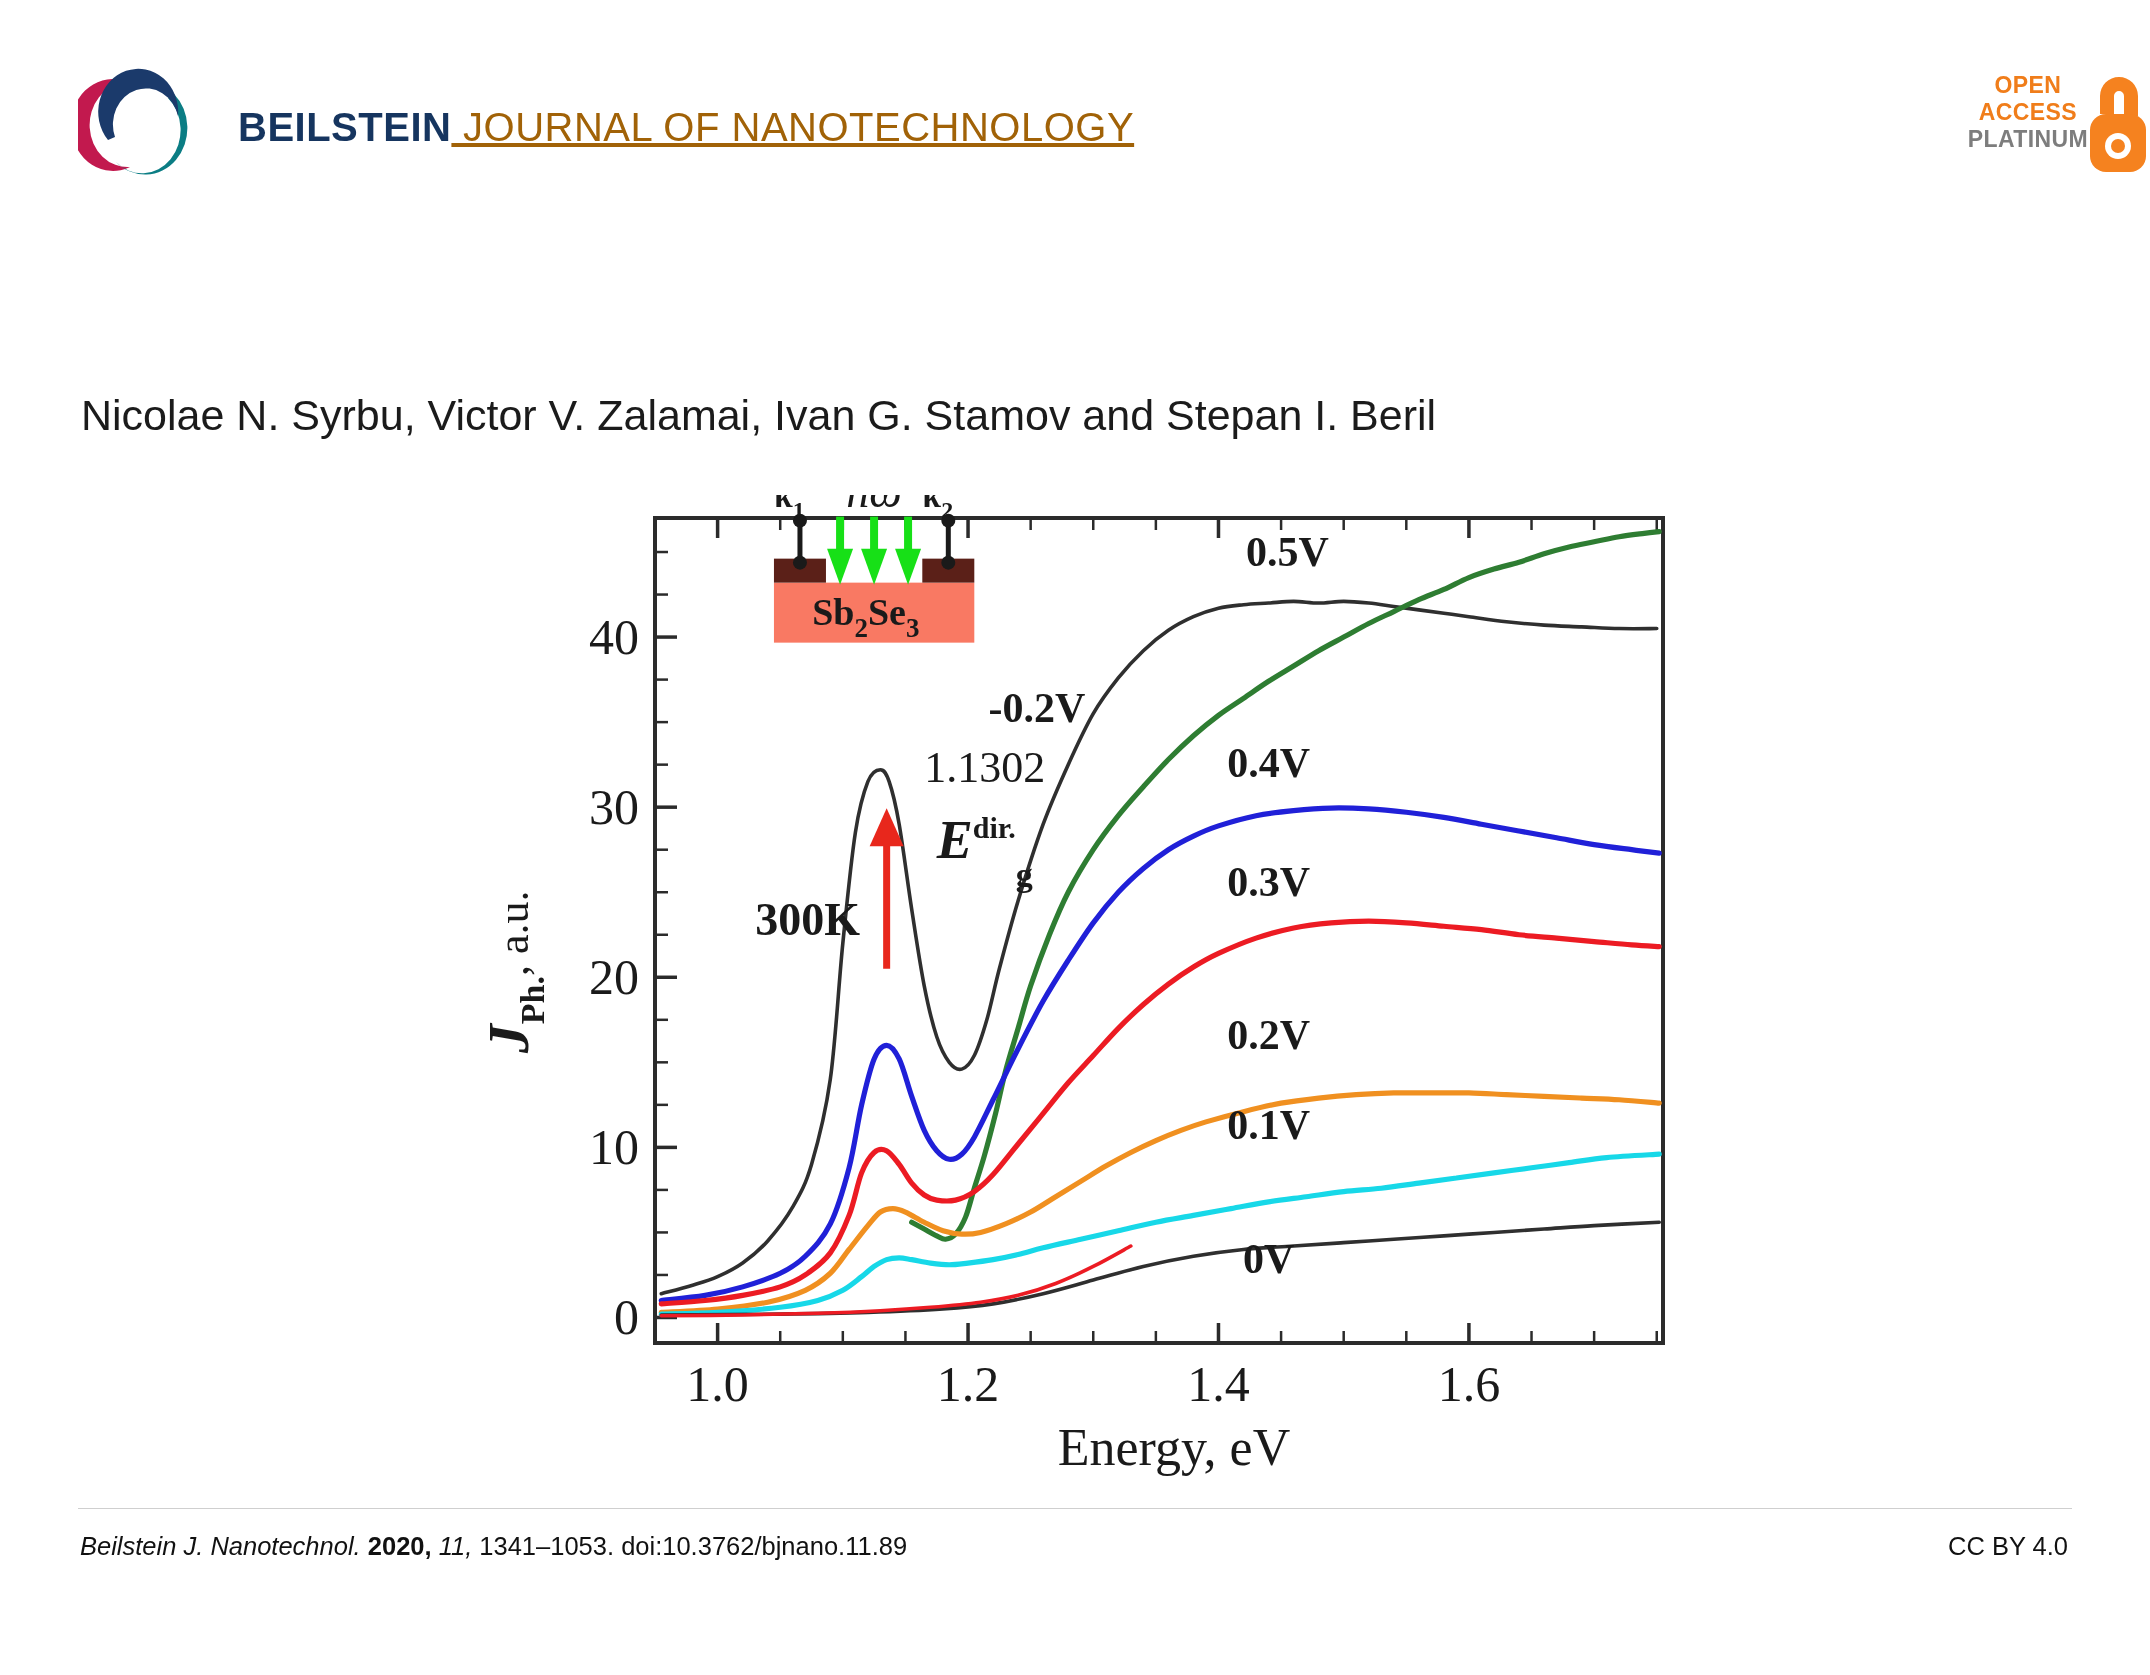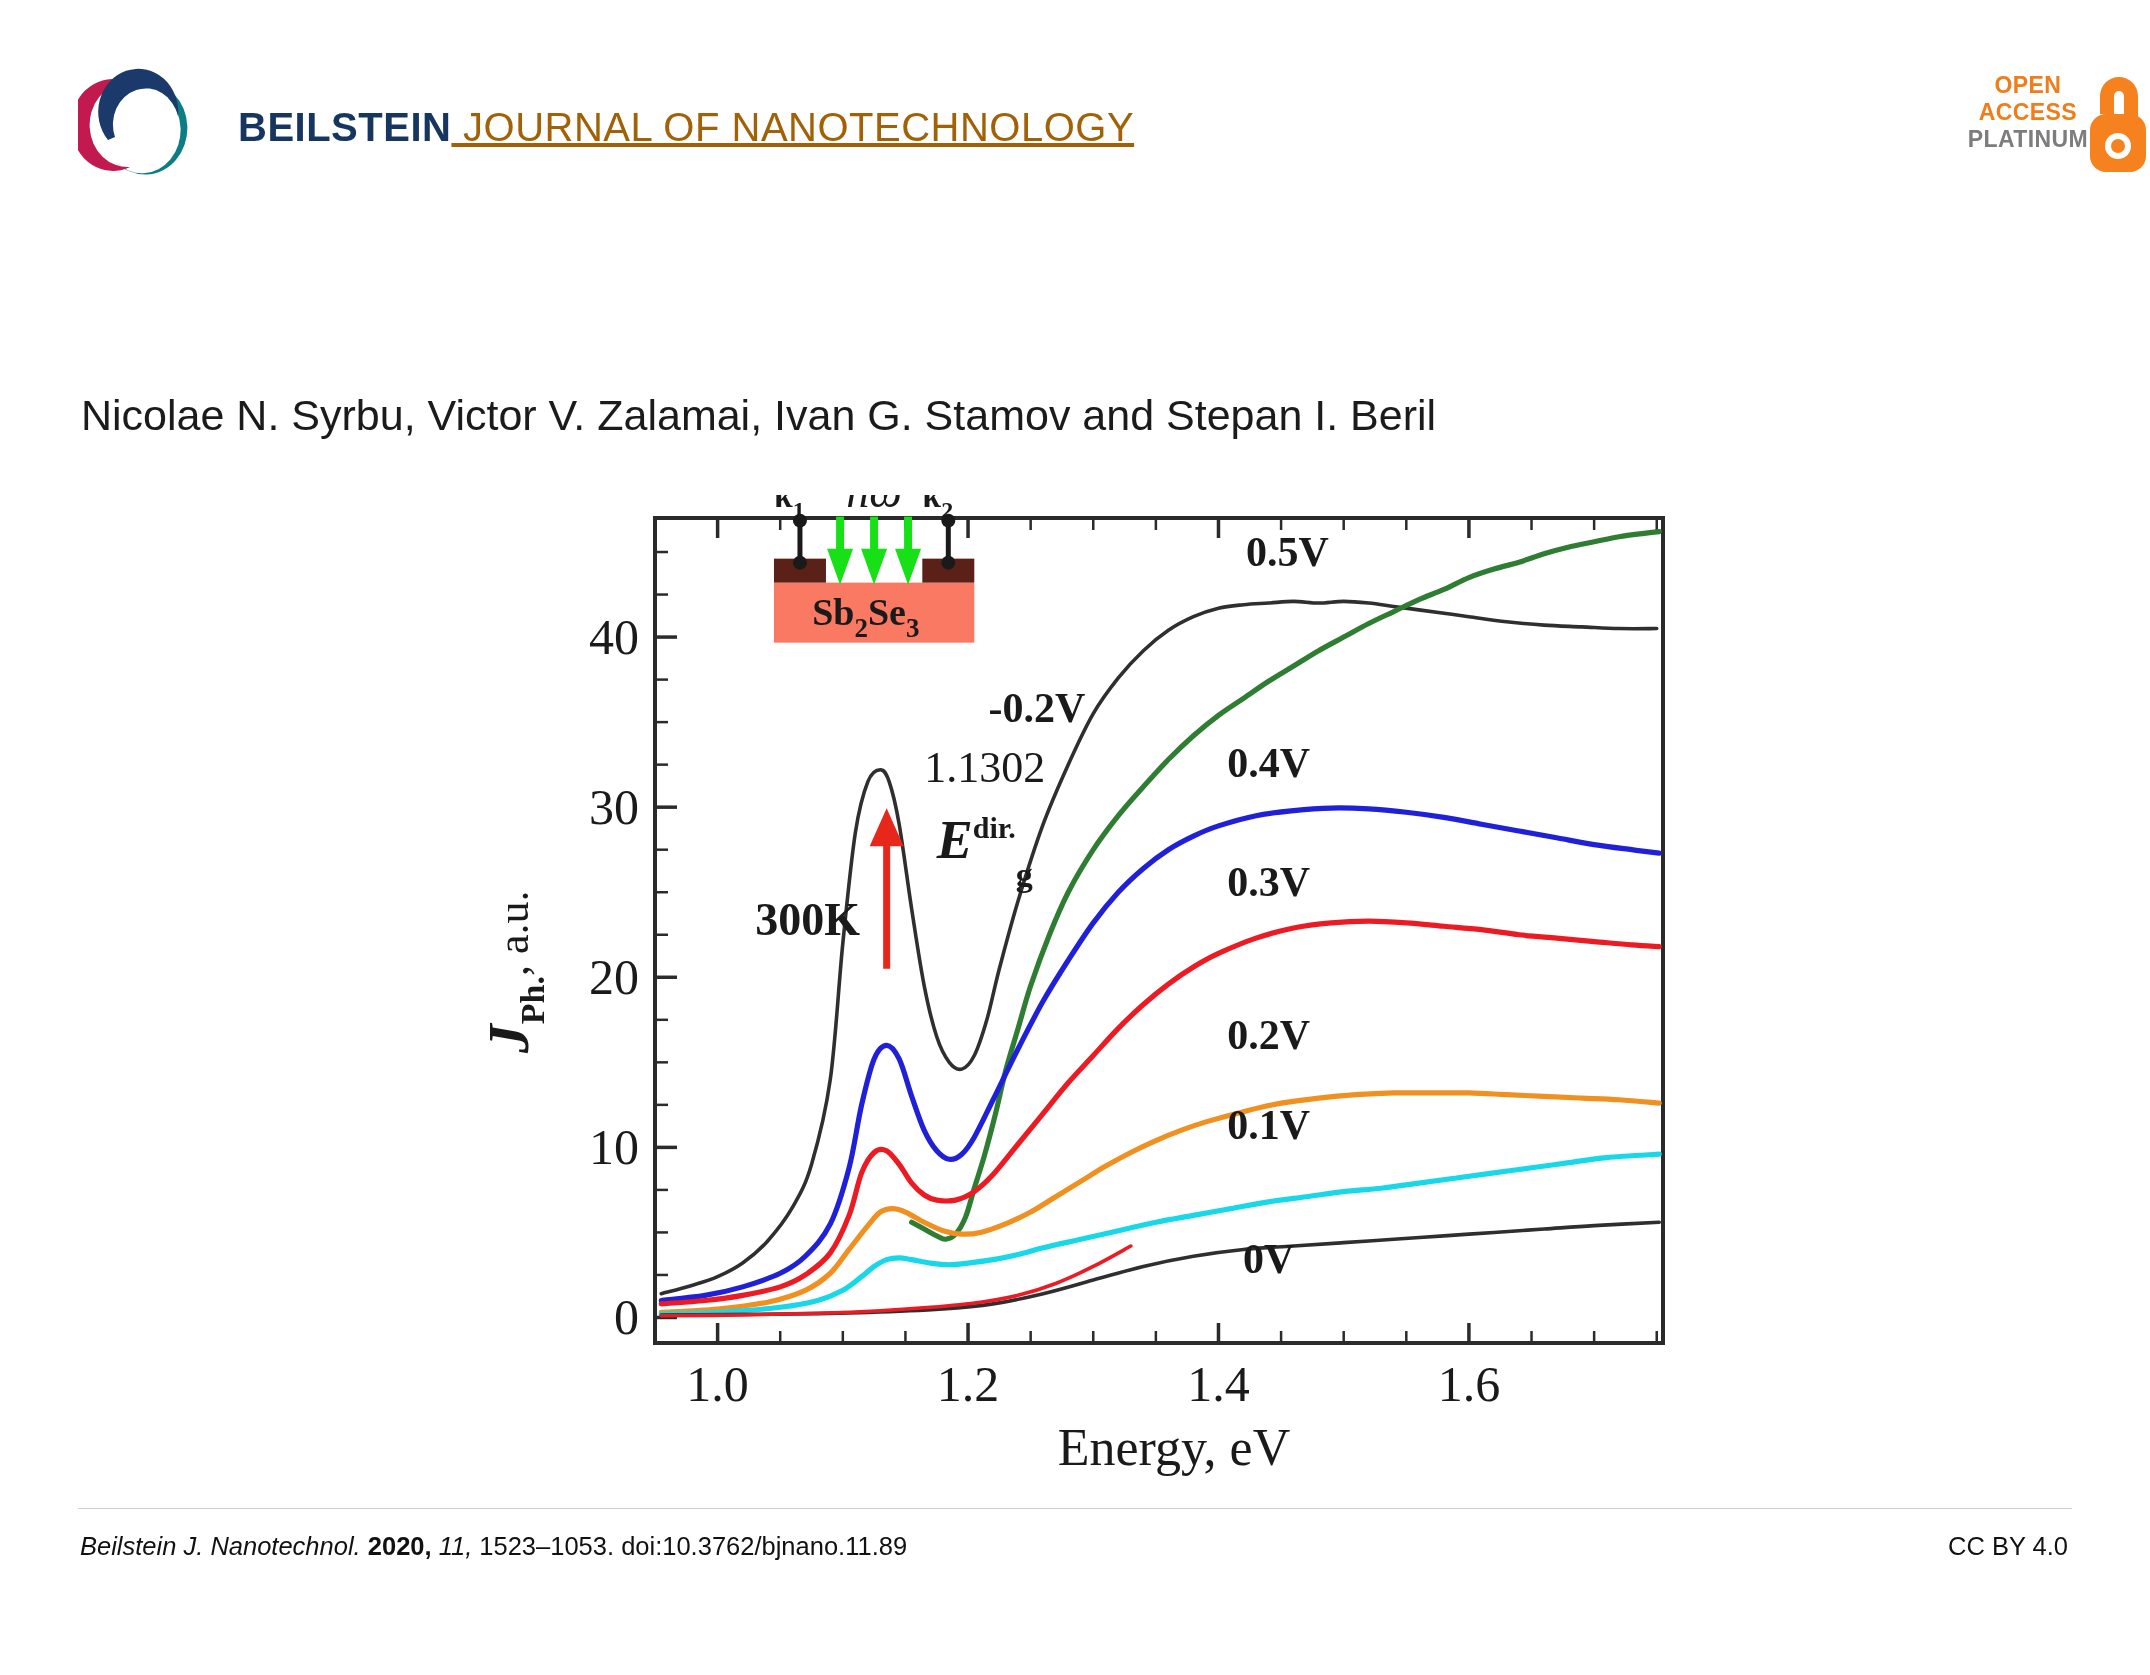--- a/index.html
+++ b/index.html
@@ -196,17 +196,17 @@
         <text x="466.73913043478274" y="363.20618556701027" font-size="54" font-family="&quot;Liberation Serif&quot;, serif" fill="#1a1a1a"><tspan font-size="54" font-weight="bold" font-style="italic">E</tspan><tspan dy="-20" font-size="30" font-weight="bold">dir.</tspan><tspan dy="48" font-size="34" font-weight="bold">g</tspan></text>
         <line x1="416.65217391304355" y1="473.77319587628864" x2="416.65217391304355" y2="343.18556701030934" stroke="#e8271c" stroke-width="7"></line>
         <polygon points="399.65217391304355,351.18556701030934 433.65217391304355,351.18556701030934 416.65217391304355,313.18556701030934" fill="#e8271c"></polygon>
       </svg>
   </div>
 
   <div class="rule"></div>
   <div class="cite">
     <i>Beilstein J. Nanotechnol.</i>
     <b>2020,</b>
-    <i>11,</i><span> 1523–1053. </span><span>doi:10.3762/bjnano.11.89</span>
+    <i>11,</i><span> 1341–1053. </span><span>doi:10.3762/bjnano.11.89</span>
   </div>
   <div class="license">CC BY 4.0</div>
 
 </div>
 
 </body></html>

